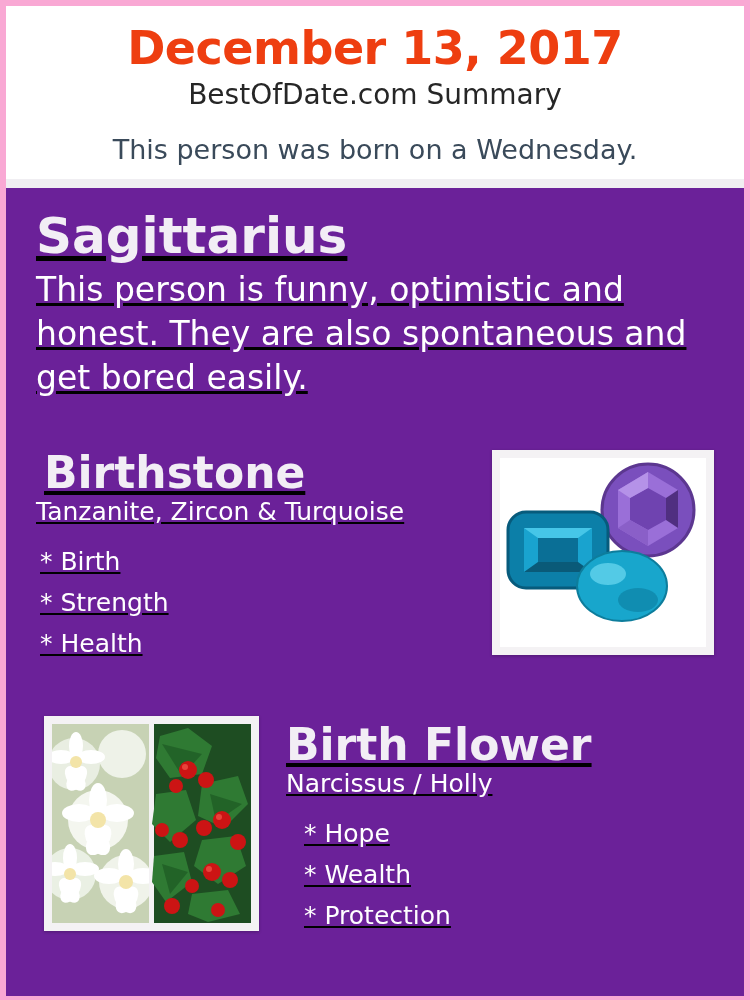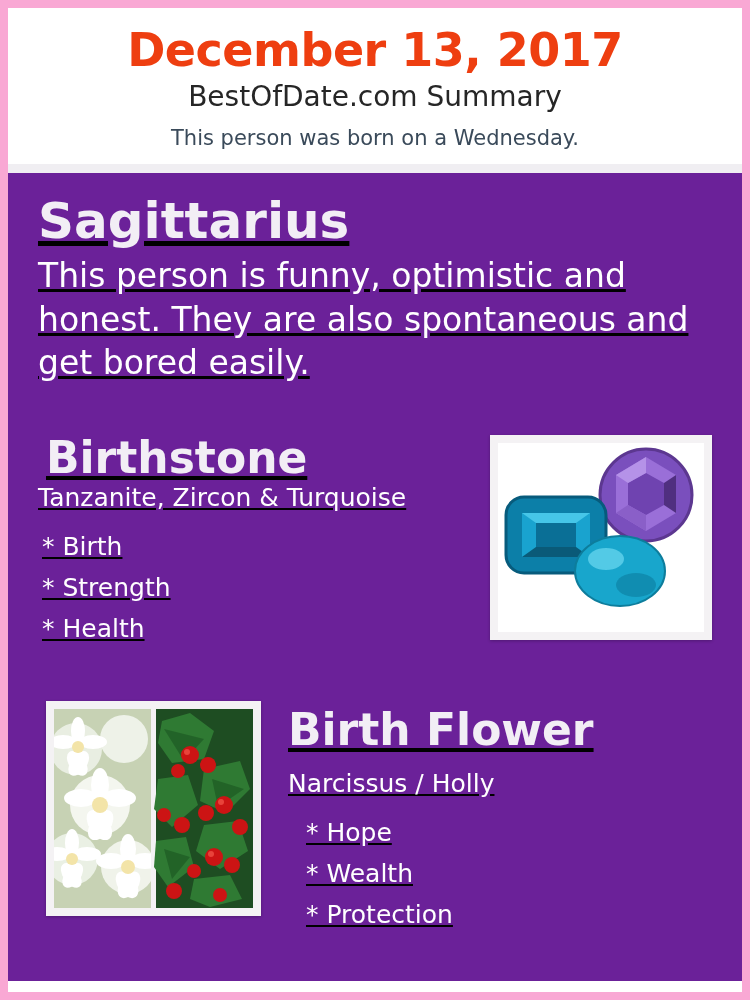--- a/index.html
+++ b/index.html
@@ -11,21 +11,21 @@
     height: 1000px;
     background: #ffffff;
     font-family: "DejaVu Sans", sans-serif;
     overflow: hidden;
   }
   .page {
     position: relative;
     width: 750px;
     height: 1000px;
     box-sizing: border-box;
-    border: 8px solid #f9a8d4;
+    border: 6px solid #f9a8d4;
     background: #ffffff;
   }
 
   
   .header {
     background: #ffffff;
     padding: 18px 10px 14px 10px;
     text-align: center;
   }
   .date-title {
@@ -36,22 +36,22 @@
     letter-spacing: -0.5px;
   }
   .site-summary {
     color: #262626;
     font-size: 28px;
     margin-top: 8px;
     line-height: 1.1;
   }
   .born-line {
     color: #3a4a5a;
-    font-size: 21px;
-    margin-top: 14px;
+    font-size: 27px;
+    margin-top: 24px;
     line-height: 1.1;
   }
   .header-rule {
     height: 9px;
     background: #f0eef2;
     width: 100%;
   }
 
   
   .body-panel {
@@ -143,21 +143,21 @@
     left: 8px;
     top: 0;
     width: 215px;
     height: 215px;
   }
   .flower-text {
     margin-left: 250px;
     padding-top: 6px;
   }
   .flower-heading { margin-bottom: 0; }
-  .flower-sub { margin-top: 16px; }
+  .flower-sub { margin-top: 2px; }
   .flower-bullets li { padding-left: 18px; }
 
   svg { display: block; }
 </style>
 </head>
 <body>
 
 <div class="page">
 
   <div class="header">

